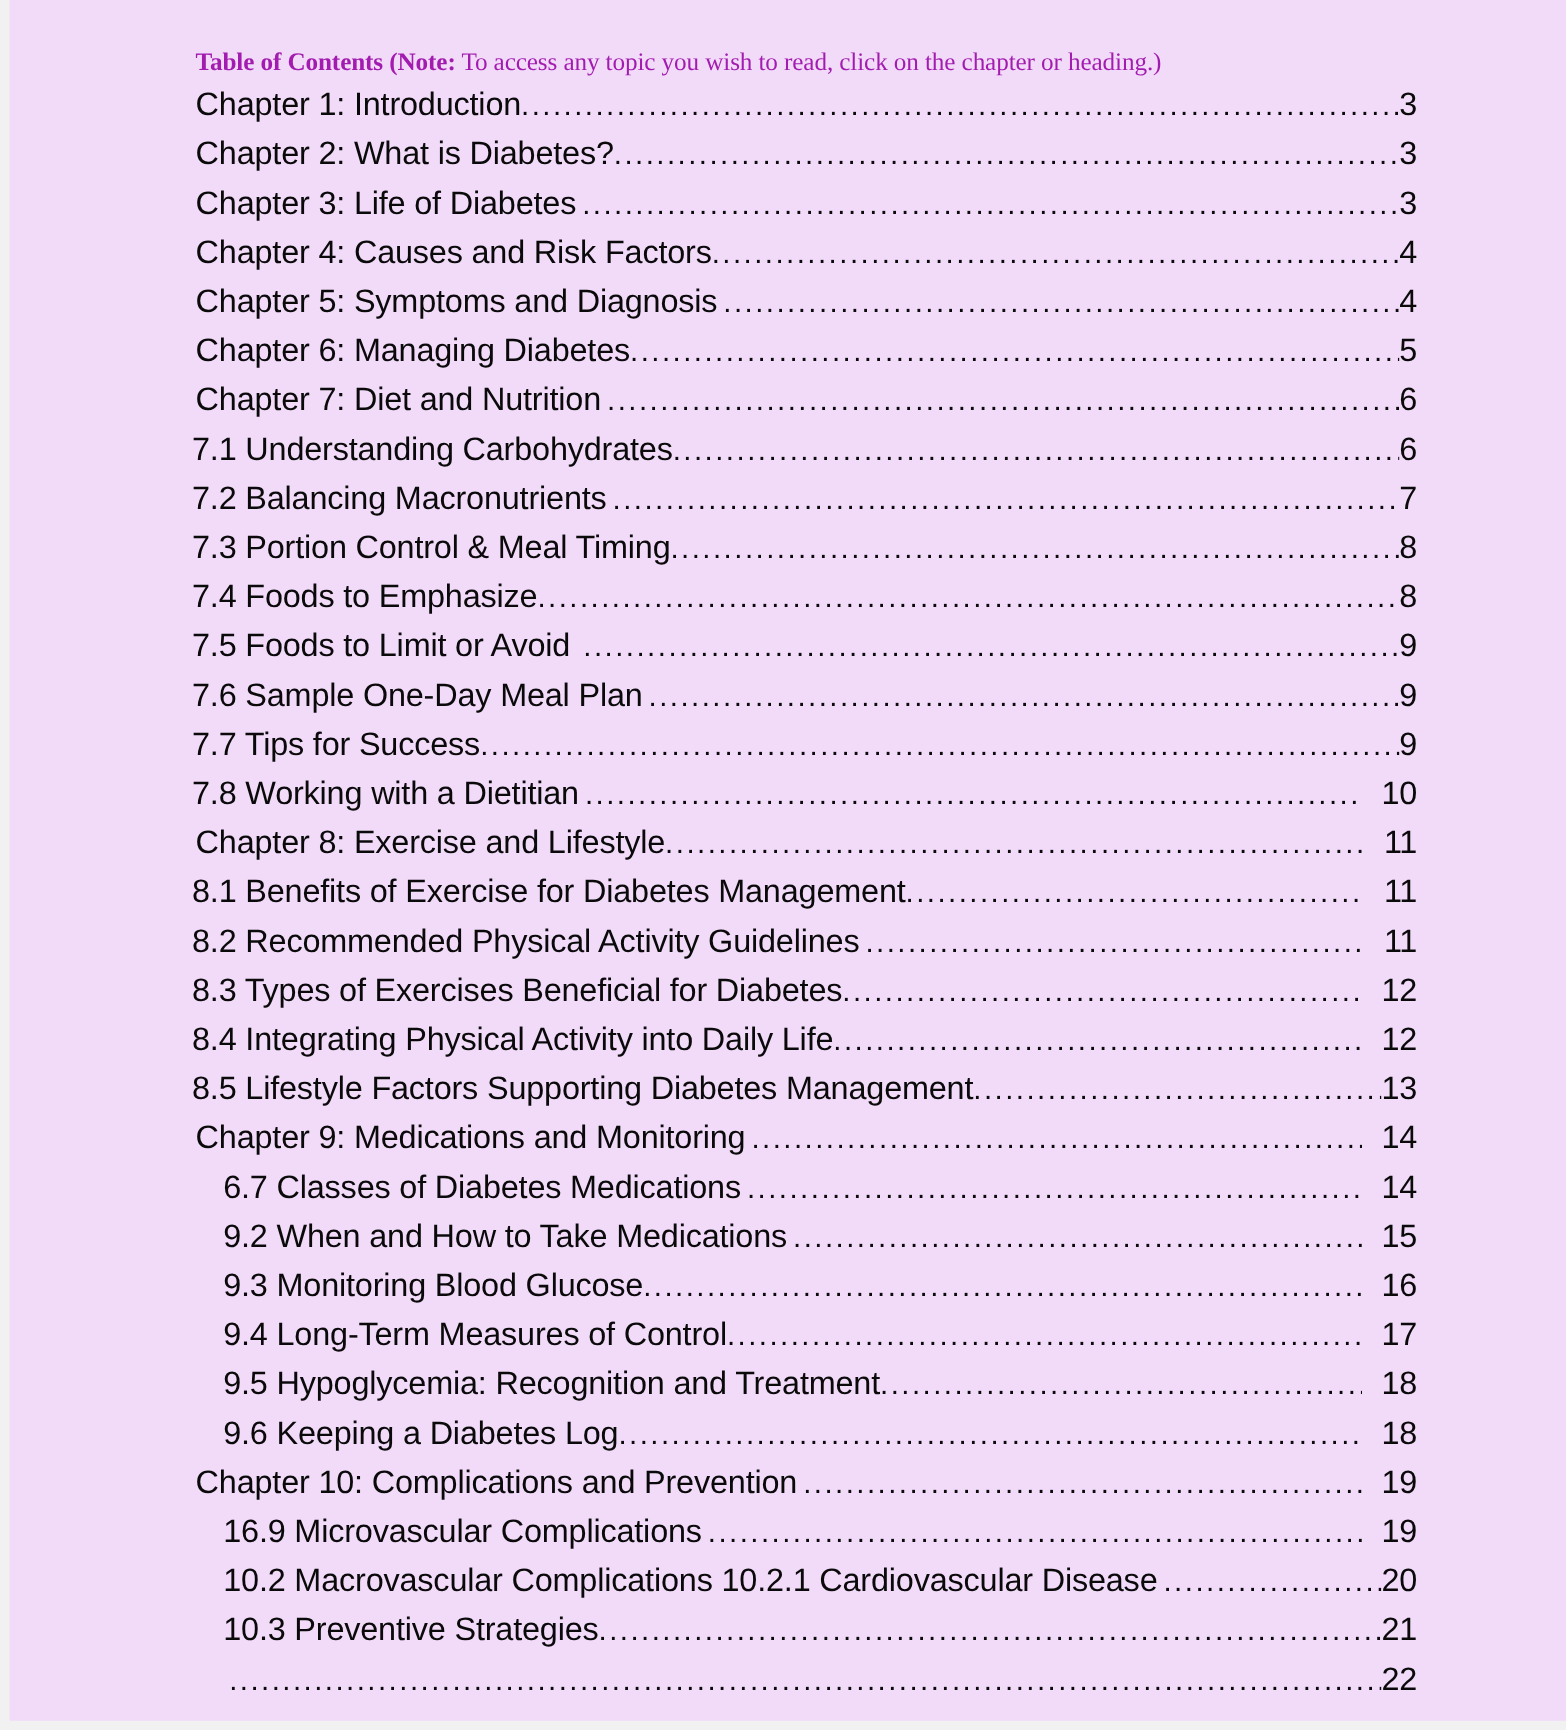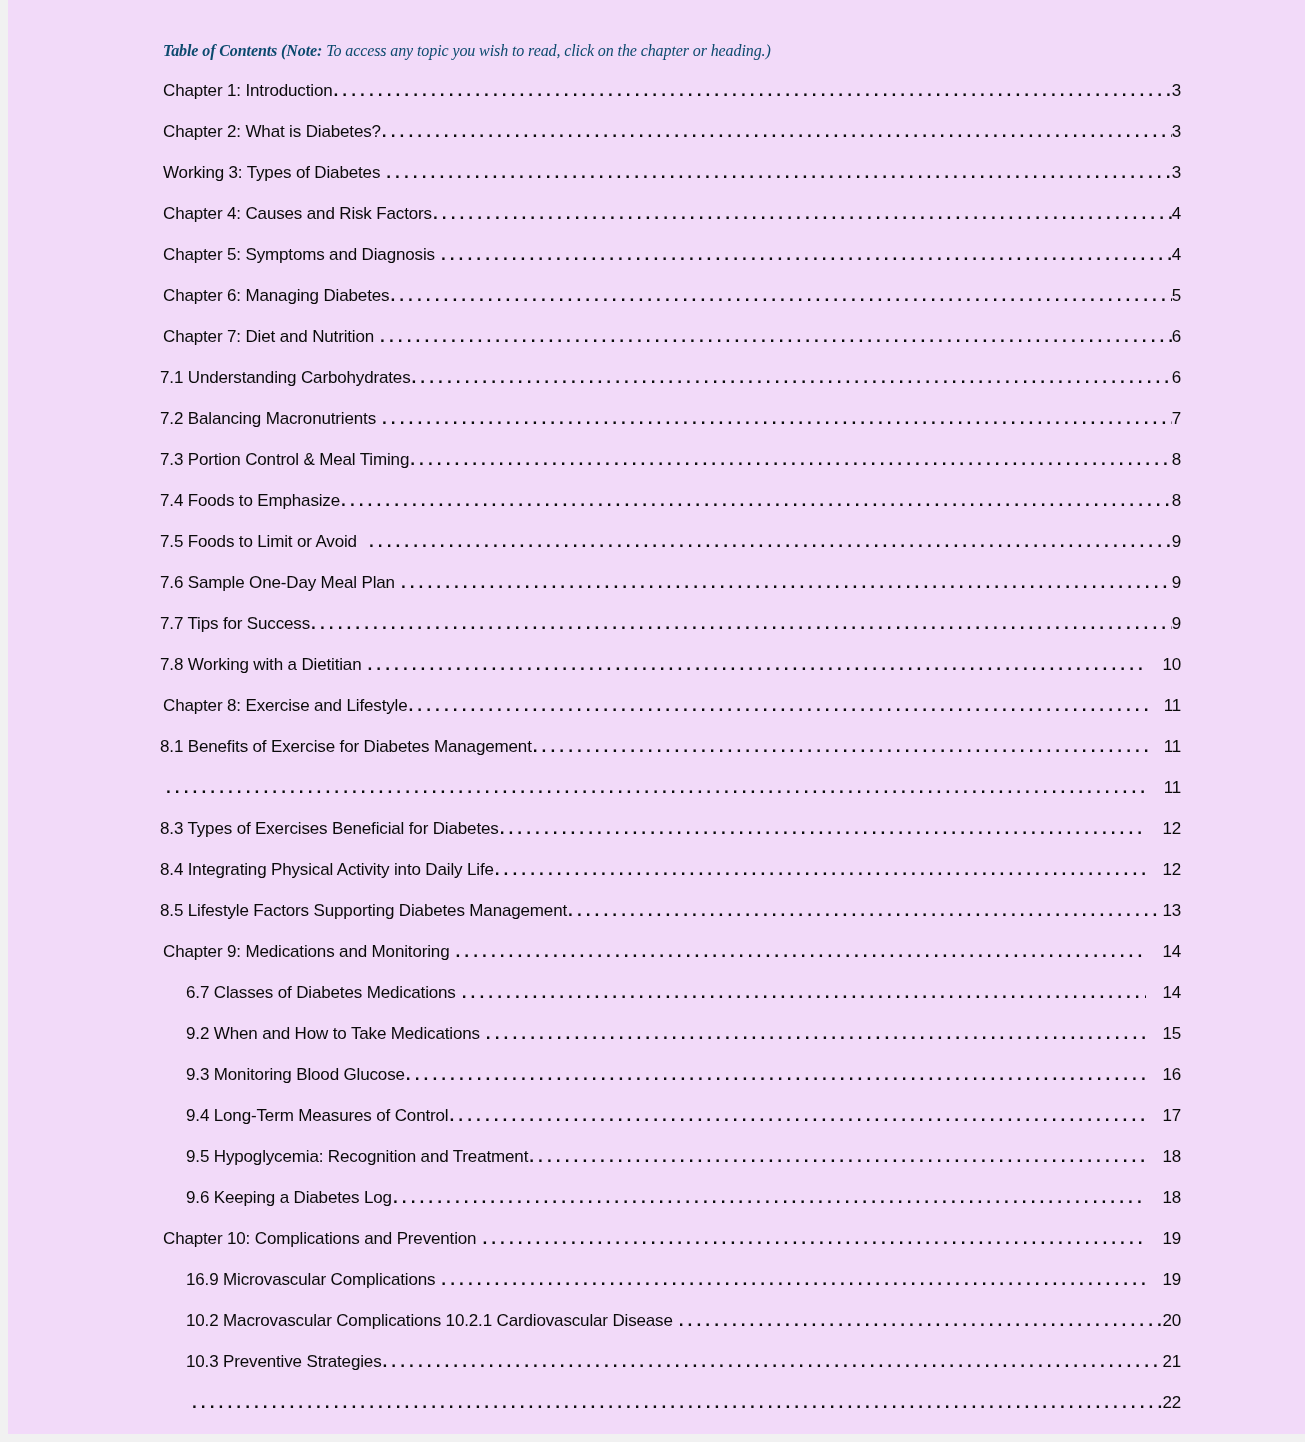--- a/index.html
+++ b/index.html
@@ -29,46 +29,45 @@
   #content {
     position: absolute;
     left: 147px;
     top: 36px;
     width: 1026px;
   }
 
   
   .toc-header {
     font-family: "Liberation Serif", serif;
-    font-size: 16px;
+    font-size: 21px;
     line-height: 30px;
-    color: #0c4a6e;
+    color: #a21caf;
     white-space: nowrap;
     letter-spacing: -0.1px;
     margin: 0 0 1px 0;
     padding-left: 8px;
-    font-style: italic;
   }
   .toc-header .hdr-strong {
     font-weight: bold;
   }
   .toc-header .hdr-rest {
     font-weight: normal;
   }
 
   
   .toc-list {
     margin: 0;
     padding: 0;
     list-style: none;
   }
   .toc-row {
     display: flex;
     align-items: baseline;
-    font-size: 17px;
+    font-size: 27px;
     line-height: 41px;
     height: 41px;
     color: #0a0a0a;
     white-space: nowrap;
     overflow: hidden;
   }
   .toc-row .title {
     flex: 0 0 auto;
     letter-spacing: -0.15px;
   }
@@ -123,21 +122,21 @@
           <span class="title">Chapter 1: Introduction</span>
           <span class="leader"></span>
           <span class="page">3</span>
         </li>
         <li class="toc-row lvl-chap gap-none pgap-none">
           <span class="title">Chapter 2: What is Diabetes?</span>
           <span class="leader"></span>
           <span class="page">3</span>
         </li>
         <li class="toc-row lvl-chap gap-sm pgap-none">
-          <span class="title">Working 3: Types of Diabetes</span>
+          <span class="title">Chapter 3: Life of Diabetes</span>
           <span class="leader"></span>
           <span class="page">3</span>
         </li>
         <li class="toc-row lvl-chap gap-none pgap-none">
           <span class="title">Chapter 4: Causes and Risk Factors</span>
           <span class="leader"></span>
           <span class="page">4</span>
         </li>
         <li class="toc-row lvl-chap gap-sm pgap-none">
           <span class="title">Chapter 5: Symptoms and Diagnosis</span>
@@ -198,20 +197,21 @@
           <span class="title">Chapter 8: Exercise and Lifestyle</span>
           <span class="leader"></span>
           <span class="page">11</span>
         </li>
         <li class="toc-row lvl-sub gap-none pgap-sm">
           <span class="title">8.1 Benefits of Exercise for Diabetes Management</span>
           <span class="leader"></span>
           <span class="page">11</span>
         </li>
         <li class="toc-row lvl-sub gap-sm pgap-sm">
+          <span class="title">8.2 Recommended Physical Activity Guidelines</span>
           <span class="leader"></span>
           <span class="page">11</span>
         </li>
         <li class="toc-row lvl-sub gap-none pgap-sm">
           <span class="title">8.3 Types of Exercises Beneficial for Diabetes</span>
           <span class="leader"></span>
           <span class="page">12</span>
         </li>
         <li class="toc-row lvl-sub gap-none pgap-sm">
           <span class="title">8.4 Integrating Physical Activity into Daily Life</span>

